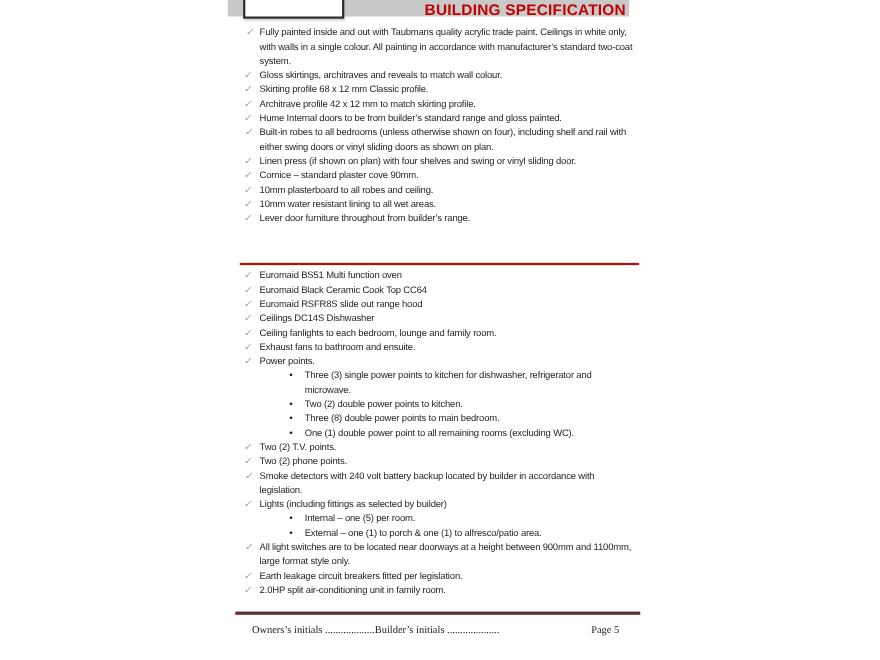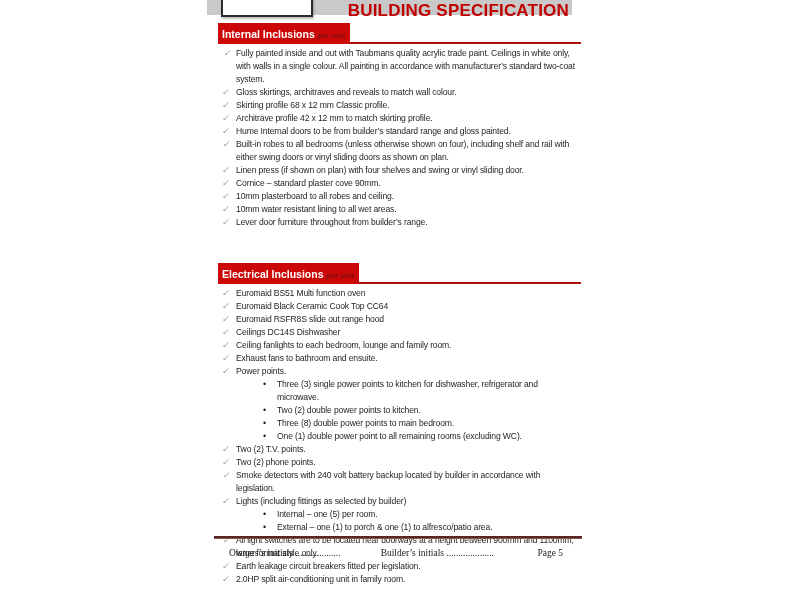--- a/index.html
+++ b/index.html
@@ -6,21 +6,21 @@
   body{
     width:800px;height:600px;overflow:hidden;background:#ffffff;
     font-family:"Liberation Sans",sans-serif;position:relative;
   }
   .page{position:absolute;left:207px;top:0;width:376px;height:600px;}
 
   
   .topbar{position:absolute;left:0;top:0;width:365px;height:15px;background:#c9c9c9;}
   .doc-title{
     position:absolute;right:3px;top:1px;
-    font-weight:bold;font-size:17px;color:#c00000;letter-spacing:.2px;white-space:nowrap;
+    font-weight:bold;font-size:14px;color:#c00000;letter-spacing:.2px;white-space:nowrap;
   }
   .logo-box{
     position:absolute;left:14px;top:-24px;width:88px;height:37px;
     background:#ffffff;border:2px solid #2a2a2a;box-shadow:1px 2px 2px rgba(0,0,0,.25);
   }
 
   
   #sections{position:absolute;left:0;top:0;width:376px;}
   .spec-section.first{margin-top:23px;}
   .spec-section.second{margin-top:34px;}
@@ -37,47 +37,43 @@
     transform:skewX(-8deg);
   }
   .item-text{
     flex:1;font-size:8.6px;line-height:13px;color:#1f1f1f;
     letter-spacing:-0.15px;padding-right:4px;
   }
   .subitem{display:flex;margin-left:56px;}
   .dot{flex:none;width:14px;color:#1f1f1f;font-size:9px;line-height:13px;}
 
   
-  .footer{position:absolute;left:7px;top:536px;width:368px;}
+  .footer{position:absolute;left:7px;top:556px;width:368px;}
   .footer-rule{height:2px;background:#552824;border-bottom:1px solid #8a564f;}
   .footer-row{
     display:flex;margin-top:9px;
     font-family:"Liberation Serif",serif;font-size:9.5px;color:#1a1a1a;
   }
   .footer-row .owners{margin-left:15px;}
-  .footer-row .builder{margin-left:40px;}
+  .footer-row .builder{}
   .footer-row .spacer{flex:1;}
   .footer-row .pagenum{margin-right:19px;}
 </style>
 </head>
 <body>
 
 <div class="page">
 
   <div class="topbar">
     <div class="logo-box"></div>
     <div class="doc-title">BUILDING SPECIFICATION</div>
   </div>
 
   <div id="sections">
       <section class="spec-section first">
-        <div class="sec-head">
-          <span class="sec-badge"><span class="sec-title">Internal Inclusions</span><span class="sec-suffix">per unit</span></span>
-          <span class="sec-rule"></span>
-        </div>
         <div class="sec-list">
           <div class="item">
             <span class="check">✓</span>
             <span class="item-text">Fully painted inside and out with Taubmans quality acrylic trade paint.  Ceilings in white only, with walls in a single colour.  All painting in accordance with manufacturer’s standard two-coat system.</span>
           </div>
           <div class="item">
             <span class="check">✓</span>
             <span class="item-text">Gloss skirtings, architraves and reveals to match wall colour.</span>
           </div>
           <div class="item">
@@ -113,21 +109,20 @@
             <span class="item-text">10mm water resistant lining to all wet areas.</span>
           </div>
           <div class="item">
             <span class="check">✓</span>
             <span class="item-text">Lever door furniture throughout from builder’s range.</span>
           </div>
         </div>
       </section>
       <section class="spec-section second">
         <div class="sec-head">
-          <span class="sec-badge"><span class="sec-title">Electrical Inclusions</span><span class="sec-suffix">per unit</span></span>
           <span class="sec-rule"></span>
         </div>
         <div class="sec-list">
           <div class="item">
             <span class="check">✓</span>
             <span class="item-text">Euromaid BS51 Multi function oven</span>
           </div>
           <div class="item">
             <span class="check">✓</span>
             <span class="item-text">Euromaid Black Ceramic Cook Top CC64</span>

